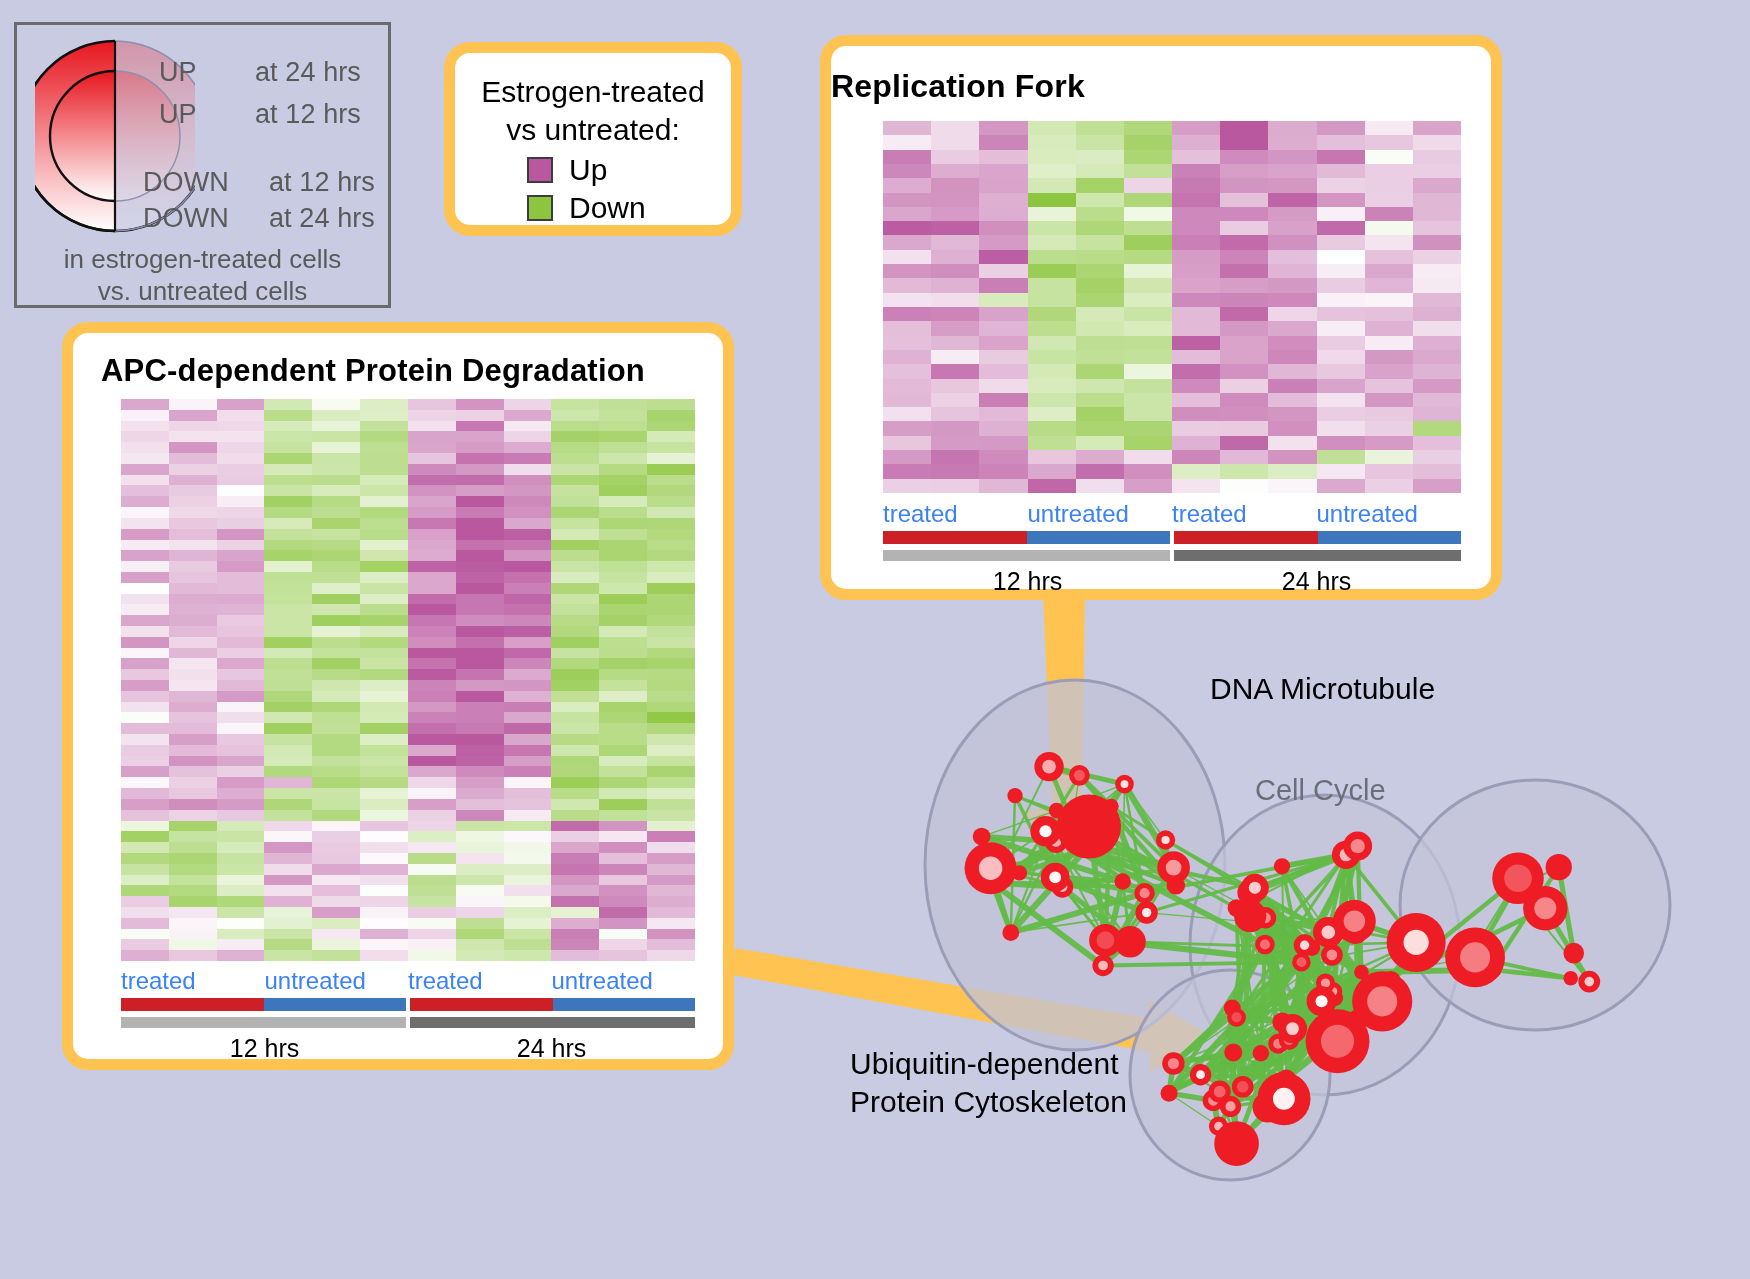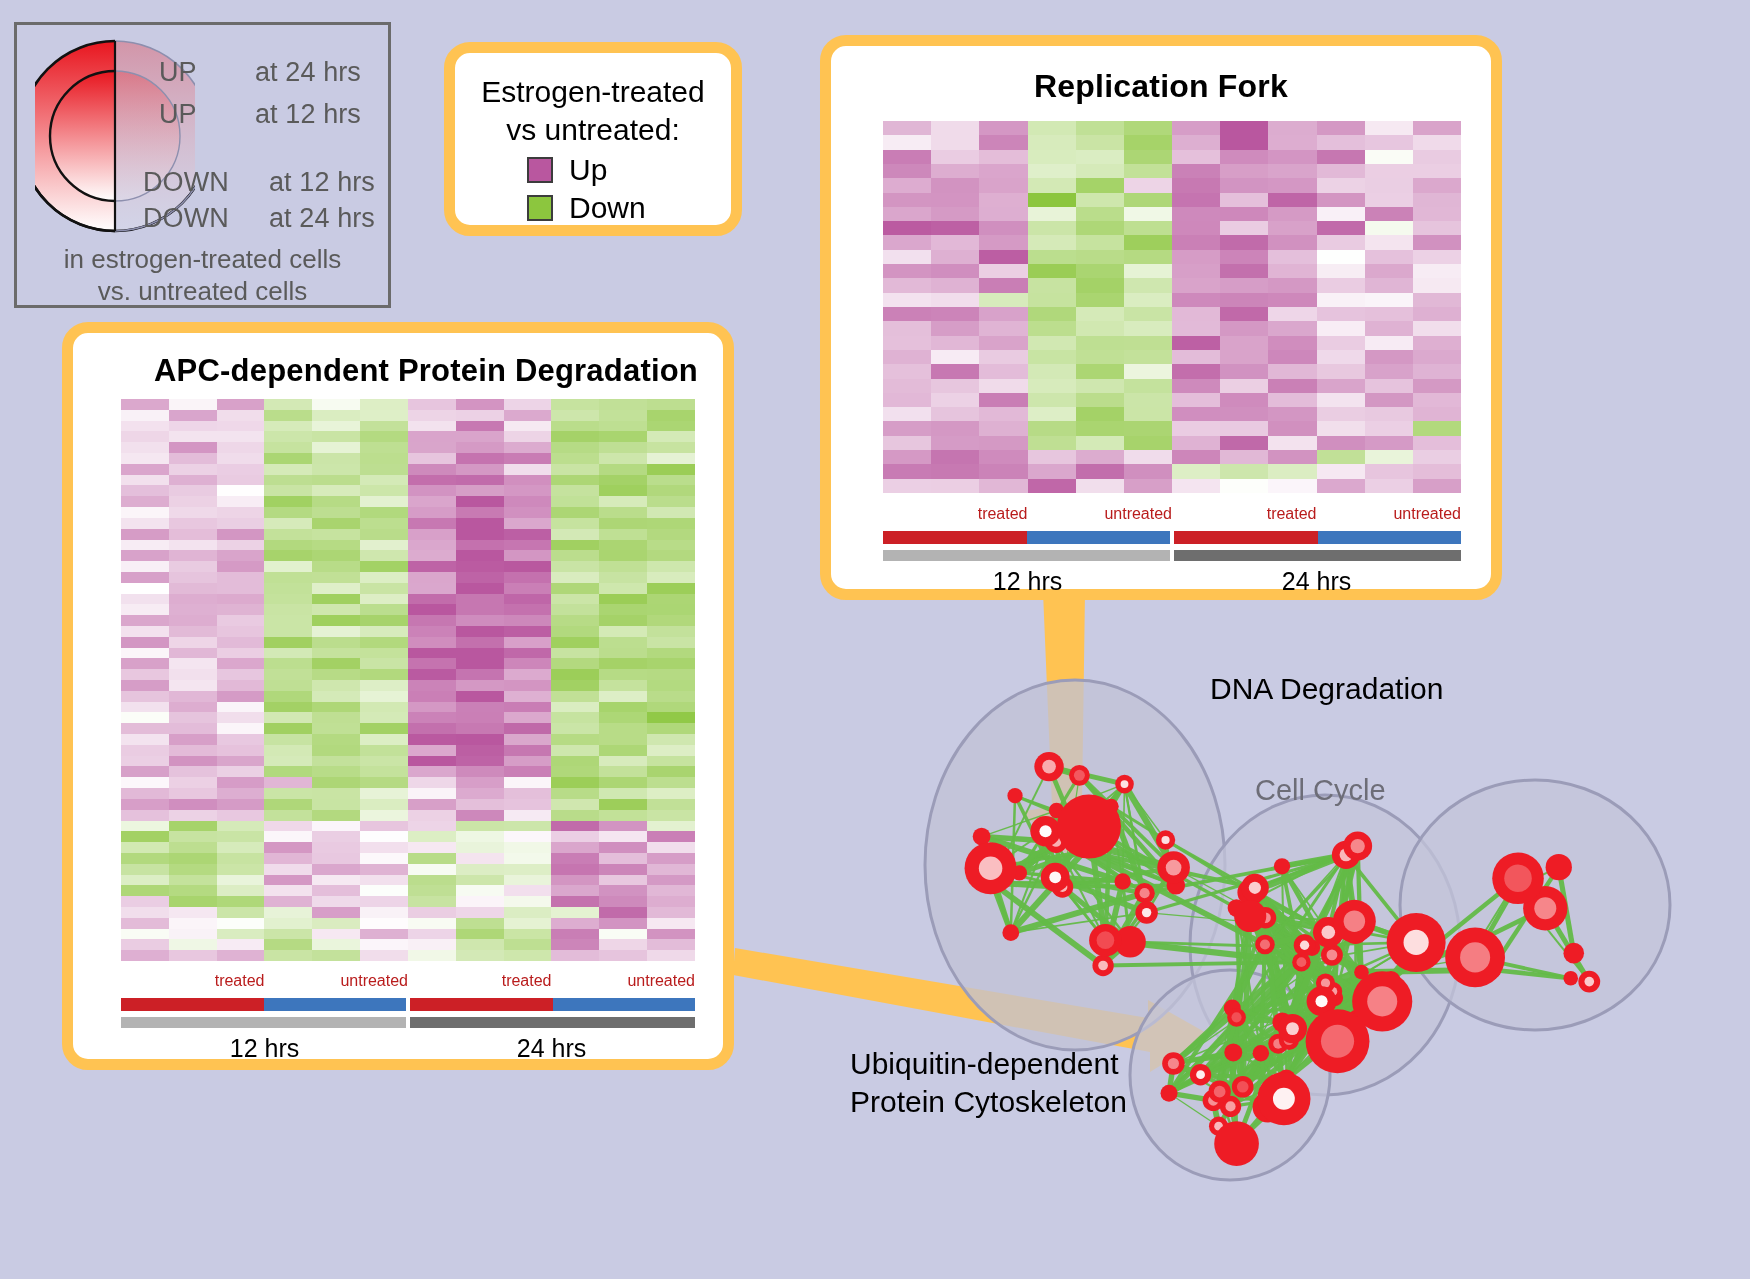--- a/index.html
+++ b/index.html
@@ -32,42 +32,42 @@
 
   
   .panel{
     position:absolute;
     background:#ffffff;
     border:11px solid #ffc352;
     border-radius:26px;
     box-sizing:border-box;
   }
   .panel-title{
-    position:absolute;left:0;width:100%;text-align:center;
+    position:absolute;left:0;width:100%;
     color:#000;font-weight:bold;letter-spacing:.2px;
   }
 
   
   #key-panel{left:444px;top:42px;width:298px;height:194px;}
   #key-panel .kp-line{
     position:absolute;left:0;width:100%;text-align:center;
     font-size:30px;color:#000;white-space:nowrap;
   }
   .kp-row{position:absolute;display:flex;align-items:center;gap:16px;}
   .kp-swatch{width:26px;height:26px;border:2px solid #3c3c3c;box-sizing:border-box;}
   .kp-text{font-size:30px;color:#000;line-height:30px;}
 
   
   .hm{position:absolute;display:grid;}
   .hm i{display:block;}
 
   
   .ann{position:absolute;}
   .ann-row{position:absolute;left:0;width:100%;display:flex;}
-  .ann-lab{font-size:16px;color:#b91c1c;text-align:right;line-height:26px;}
+  .ann-lab{font-size:24px;color:#3b82f6;text-align:left;line-height:26px;}
   .bar{height:13px;}
   .bar-sep{width:4px;background:#ffffff;height:13px;}
   .hrs-row{position:absolute;left:0;width:100%;display:flex;}
   .hrs-lab{font-size:25px;color:#000;text-align:center;line-height:28px;}
 
   
   #network{left:780px;top:620px;width:970px;height:659px;}
   .net-label{position:absolute;white-space:nowrap;}
 
   
@@ -1646,18 +1646,18 @@
           <circle cx="636.1249995605053" cy="322.4233094578377" r="12.576053349173483" fill="rgb(253,222,223)"></circle>
           <circle cx="695.1085020886185" cy="337.3771782692227" r="29.893888462800533" fill="#ee1c25"></circle>
           <circle cx="695.1085020886185" cy="337.3771782692227" r="15.03177677014363" fill="rgb(245,125,130)"></circle>
           <circle cx="602.2235925745366" cy="381.390607448415" r="30.065578136127442" fill="#ee1c25"></circle>
           <circle cx="602.2235925745366" cy="381.390607448415" r="15.022820282467029" fill="rgb(246,129,134)"></circle>
           <circle cx="557.5393173479492" cy="421.25936270877514" r="31.948203838430345" fill="#ee1c25"></circle>
           <circle cx="557.5393173479492" cy="421.25936270877514" r="16.599010338492803" fill="rgb(244,104,110)"></circle>
           <circle cx="308.90500490961114" cy="206.55535057816368" r="32.06393846916035" fill="#ee1c25"></circle>
         </g>
       </svg>
-    <div class="net-label" id="lab-dna" style="left: 430px; top: 50px; color: rgb(0, 0, 0); font-size: 30px; line-height: 38px;">DNA Degradation</div>
+    <div class="net-label" id="lab-dna" style="left: 430px; top: 50px; color: rgb(0, 0, 0); font-size: 30px; line-height: 38px;">DNA Microtubule</div>
     <div class="net-label" id="lab-cc" style="left: 475px; top: 152px; color: rgb(109, 109, 119); font-size: 29px; line-height: 37px;">Cell Cycle</div>
     <div class="net-label" id="lab-ub" style="left: 70px; top: 425px; color: rgb(0, 0, 0); font-size: 30px; line-height: 38px;">Ubiquitin-dependent<br><span>Protein Cytoskeleton</span></div>
   </div>
 
 </div>
 
 </body></html>

